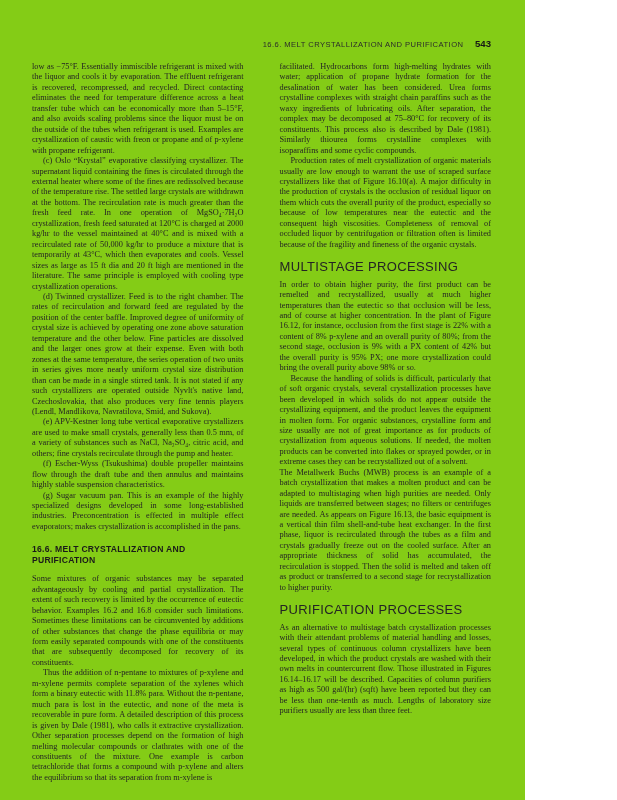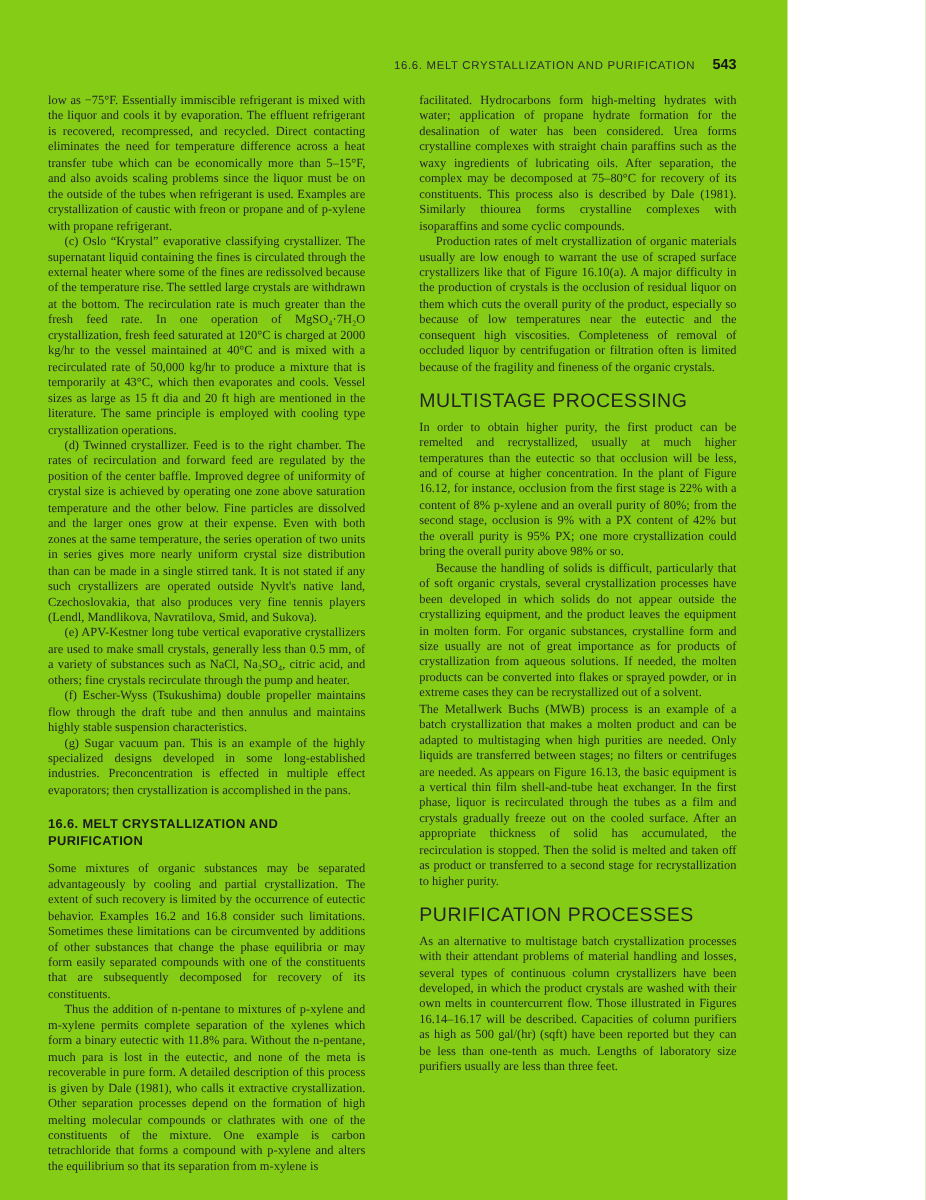--- a/index.html
+++ b/index.html
@@ -91,21 +91,21 @@
   </div>
 
   <div class="columns">
 
     <div class="col">
       <p class="noindent">low as −75°F. Essentially immiscible refrigerant is mixed with the liquor and cools it by evaporation. The effluent refrigerant is recovered, recompressed, and recycled. Direct contacting eliminates the need for temperature difference across a heat transfer tube which can be economically more than 5–15°F, and also avoids scaling problems since the liquor must be on the outside of the tubes when refrigerant is used. Examples are crystallization of caustic with freon or propane and of p-xylene with propane refrigerant.</p>
       <p>(c) Oslo “Krystal” evaporative classifying crystallizer. The supernatant liquid containing the fines is circulated through the external heater where some of the fines are redissolved because of the temperature rise. The settled large crystals are withdrawn at the bottom. The recirculation rate is much greater than the fresh feed rate. In one operation of MgSO₄·7H₂O crystallization, fresh feed saturated at 120°C is charged at 2000 kg/hr to the vessel maintained at 40°C and is mixed with a recirculated rate of 50,000 kg/hr to produce a mixture that is temporarily at 43°C, which then evaporates and cools. Vessel sizes as large as 15 ft dia and 20 ft high are mentioned in the literature. The same principle is employed with cooling type crystallization operations.</p>
       <p>(d) Twinned crystallizer. Feed is to the right chamber. The rates of recirculation and forward feed are regulated by the position of the center baffle. Improved degree of uniformity of crystal size is achieved by operating one zone above saturation temperature and the other below. Fine particles are dissolved and the larger ones grow at their expense. Even with both zones at the same temperature, the series operation of two units in series gives more nearly uniform crystal size distribution than can be made in a single stirred tank. It is not stated if any such crystallizers are operated outside Nyvlt's native land, Czechoslovakia, that also produces very fine tennis players (Lendl, Mandlikova, Navratilova, Smid, and Sukova).</p>
       <p>(e) APV-Kestner long tube vertical evaporative crystallizers are used to make small crystals, generally less than 0.5 mm, of a variety of substances such as NaCl, Na₂SO₄, citric acid, and others; fine crystals recirculate through the pump and heater.</p>
       <p>(f) Escher-Wyss (Tsukushima) double propeller maintains flow through the draft tube and then annulus and maintains highly stable suspension characteristics.</p>
-      <p>(g) Sugar vacuum pan. This is an example of the highly specialized designs developed in some long-established industries. Preconcentration is effected in multiple effect evaporators; then crystallization is accomplished in the pans.</p>
+      <p>(g) Sugar vacuum pan. This is an example of the highly specialized designs developed in some long-established industries. Preconcentration is effected in multiple effect evaporators; makes crystallization is accomplished in the pans.</p>
 
       <h2 class="sec-heading">16.6. MELT CRYSTALLIZATION AND PURIFICATION</h2>
 
       <p class="noindent">Some mixtures of organic substances may be separated advantageously by cooling and partial crystallization. The extent of such recovery is limited by the occurrence of eutectic behavior. Examples 16.2 and 16.8 consider such limitations. Sometimes these limitations can be circumvented by additions of other substances that change the phase equilibria or may form easily separated compounds with one of the constituents that are subsequently decomposed for recovery of its constituents.</p>
       <p>Thus the addition of n-pentane to mixtures of p-xylene and m-xylene permits complete separation of the xylenes which form a binary eutectic with 11.8% para. Without the n-pentane, much para is lost in the eutectic, and none of the meta is recoverable in pure form. A detailed description of this process is given by Dale (1981), who calls it extractive crystallization. Other separation processes depend on the formation of high melting molecular compounds or clathrates with one of the constituents of the mixture. One example is carbon tetrachloride that forms a compound with p-xylene and alters the equilibrium so that its separation from m-xylene is</p>
     </div>
 
     <div class="col">
       <p class="noindent">facilitated. Hydrocarbons form high-melting hydrates with water; application of propane hydrate formation for the desalination of water has been considered. Urea forms crystalline complexes with straight chain paraffins such as the waxy ingredients of lubricating oils. After separation, the complex may be decomposed at 75–80°C for recovery of its constituents. This process also is described by Dale (1981). Similarly thiourea forms crystalline complexes with isoparaffins and some cyclic compounds.</p>
       <p>Production rates of melt crystallization of organic materials usually are low enough to warrant the use of scraped surface crystallizers like that of Figure 16.10(a). A major difficulty in the production of crystals is the occlusion of residual liquor on them which cuts the overall purity of the product, especially so because of low temperatures near the eutectic and the consequent high viscosities. Completeness of removal of occluded liquor by centrifugation or filtration often is limited because of the fragility and fineness of the organic crystals.</p>

